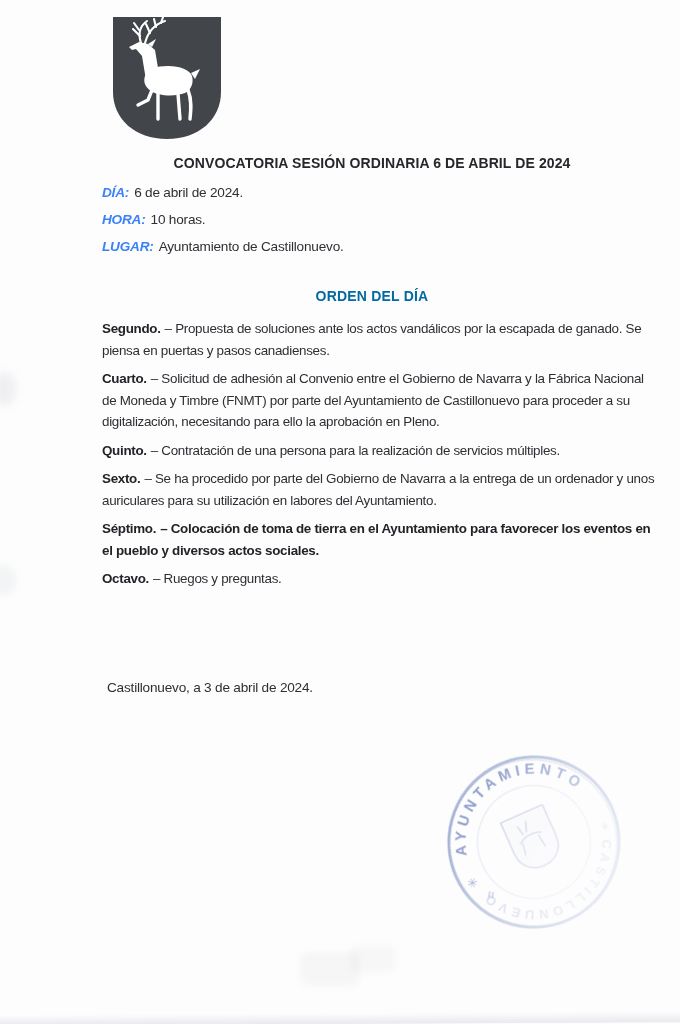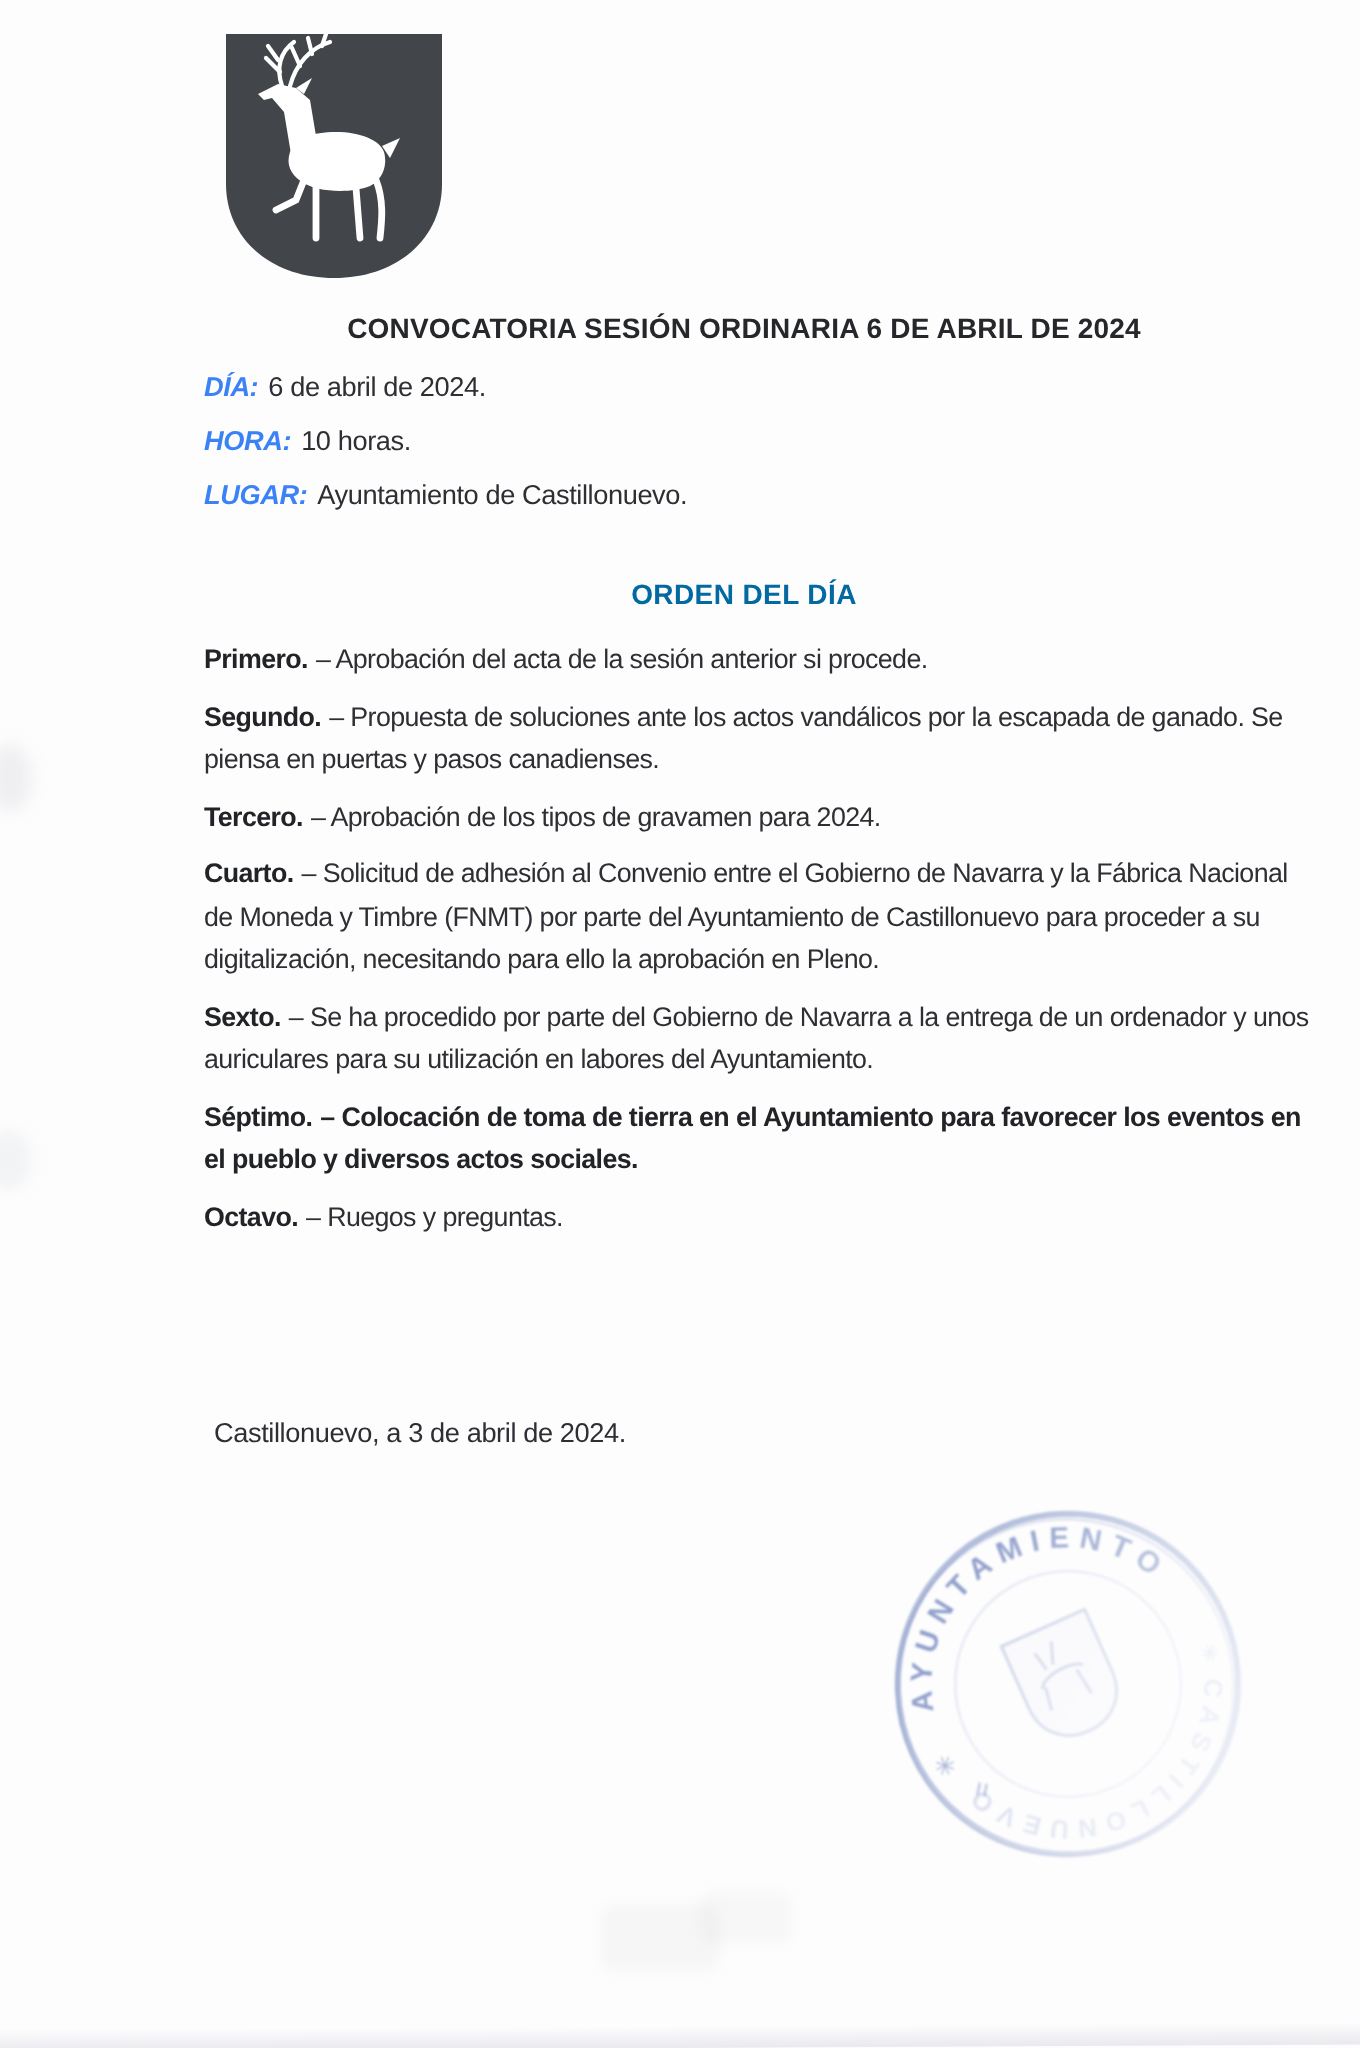--- a/index.html
+++ b/index.html
@@ -106,30 +106,27 @@
     </div>
     <div class="detail-line">
       <span class="detail-label">LUGAR:</span><span>Ayuntamiento de Castillonuevo.</span>
     </div>
   </div>
 
   <div class="agenda-heading">ORDEN DEL DÍA</div>
 
   <div class="agenda">
     <p class="agenda-item">
-      <span class="item-label">Primero.</span><span>– Aprobación del acta de la sesión anterior si procede.</span>
-    </p>
-    <p class="agenda-item">
       <span class="item-label">Segundo.</span><span>– Propuesta de soluciones ante los actos vandálicos por la escapada de ganado. Se piensa en puertas y pasos canadienses.</span>
     </p>
     <p class="agenda-item">
-      <span class="item-label">Tercero.</span><span>– Aprobación de los tipos de gravamen para 2024.</span>
+      <span class="item-label">Cuarto.</span><span>– Solicitud de adhesión al Convenio entre el Gobierno de Navarra y la Fábrica Nacional de Moneda y Timbre (FNMT) por parte del Ayuntamiento de Castillonuevo para proceder a su digitalización, necesitando para ello la aprobación en Pleno.</span>
     </p>
     <p class="agenda-item">
-      <span class="item-label">Cuarto.</span><span>– Solicitud de adhesión al Convenio entre el Gobierno de Navarra y la Fábrica Nacional de Moneda y Timbre (FNMT) por parte del Ayuntamiento de Castillonuevo para proceder a su digitalización, necesitando para ello la aprobación en Pleno.</span>
+      <span class="item-label">Quinto.</span><span>– Contratación de una persona para la realización de servicios múltiples.</span>
     </p>
     <p class="agenda-item">
       <span class="item-label">Sexto.</span><span>– Se ha procedido por parte del Gobierno de Navarra a la entrega de un ordenador y unos auriculares para su utilización en labores del Ayuntamiento.</span>
     </p>
     <p class="agenda-item bold-item">
       <span class="item-label">Séptimo.</span><span>– Colocación de toma de tierra en el Ayuntamiento para favorecer los eventos en el pueblo y diversos actos sociales.</span>
     </p>
     <p class="agenda-item">
       <span class="item-label">Octavo.</span><span>– Ruegos y preguntas.</span>
     </p>

